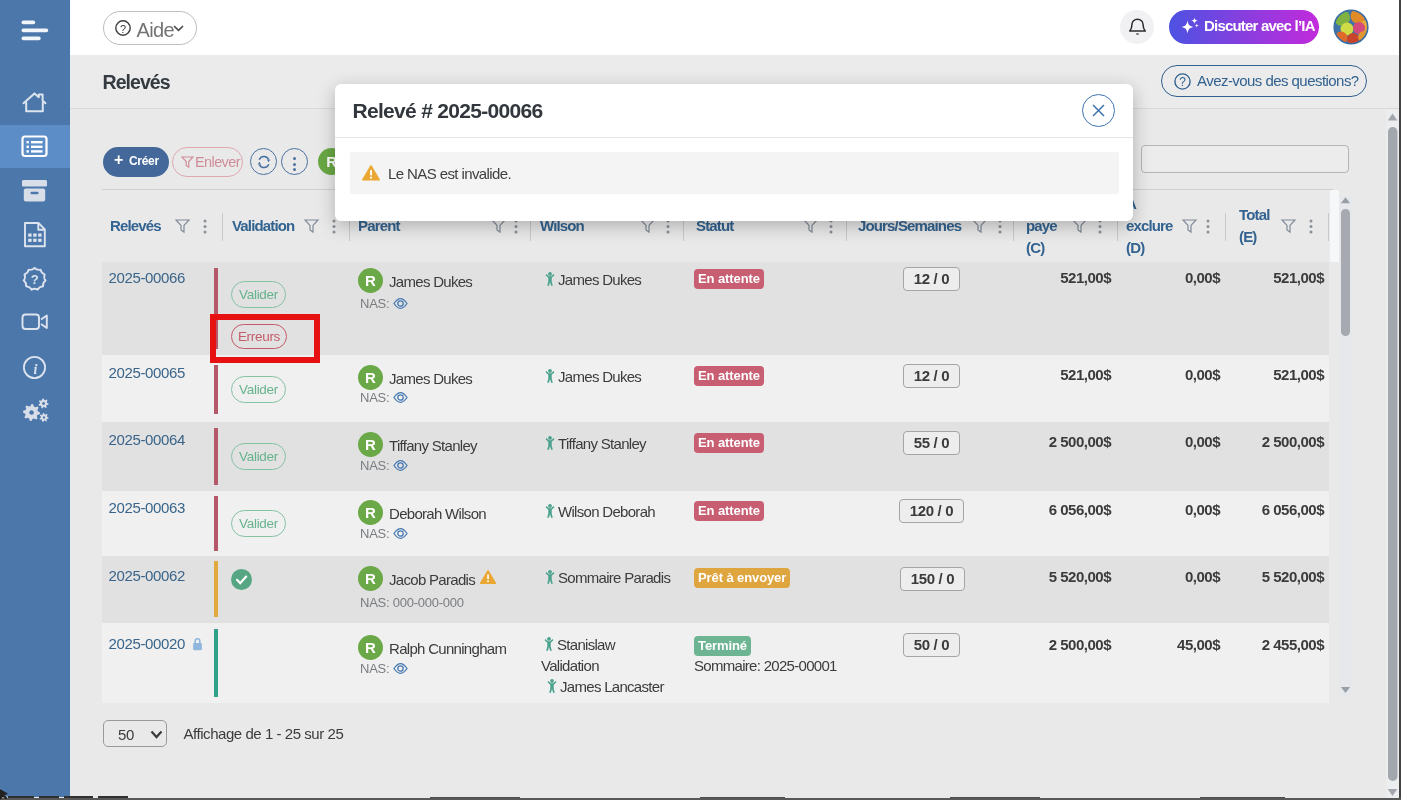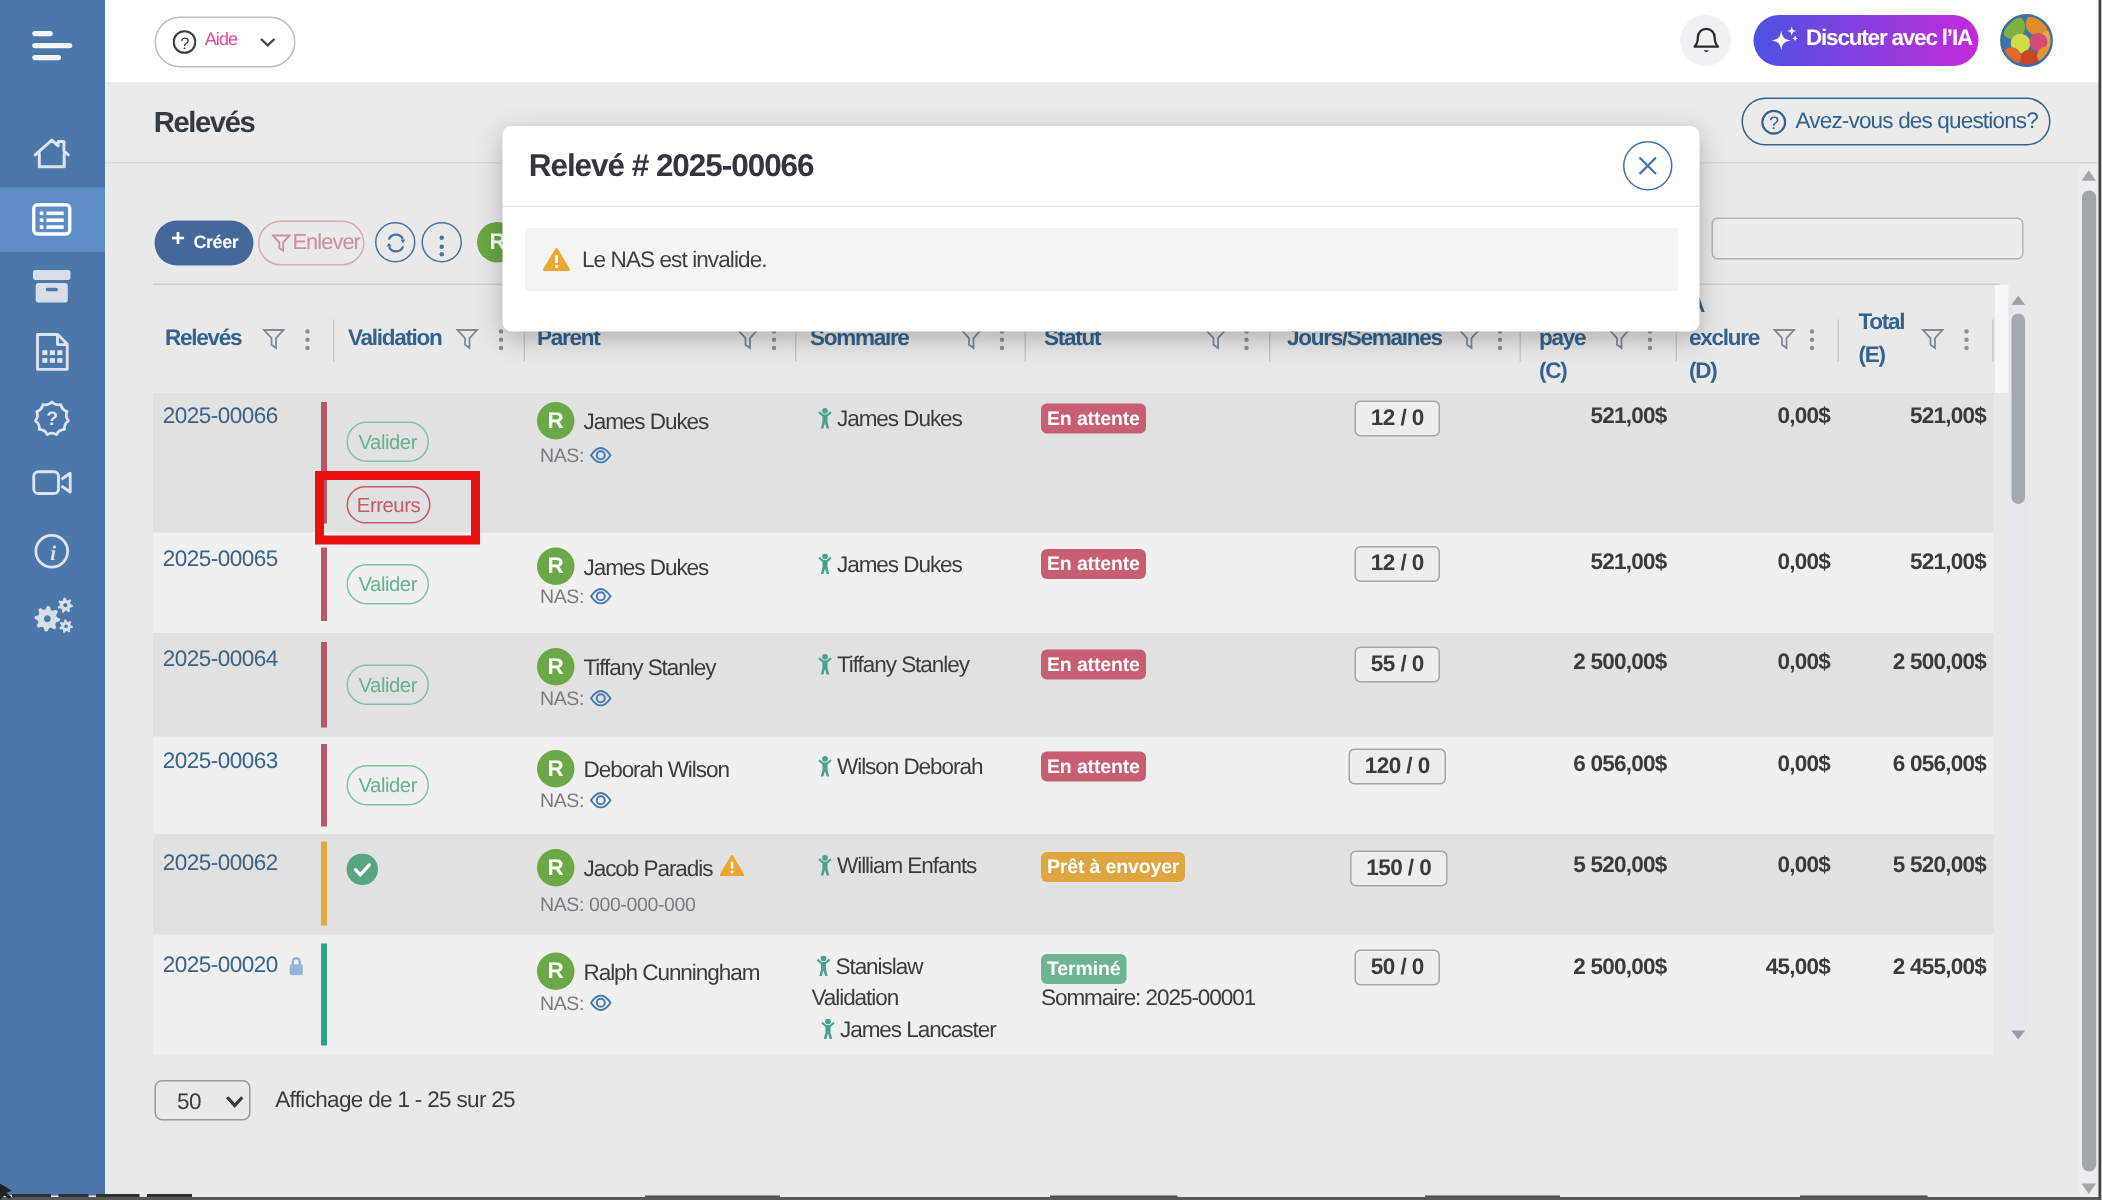--- a/index.html
+++ b/index.html
@@ -79,21 +79,21 @@
 </svg>
 
 <div class="abs" style="left:70px;top:0;width:1331px;height:55px;background:#fff"></div>
 <div class="abs" style="left:70px;top:55px;width:1331px;height:53px;background:#ebebeb;border-bottom:1px solid #dadada"></div>
 <div class="abs b" style="left:102.5px;top:71px;font-size:19.5px;letter-spacing:-0.95px;color:#343a40">Relevés</div>
 <div class="abs" style="left:102.5px;top:10.5px;width:92px;height:32px;background:#fff;border:1px solid #bdbdbd;border-radius:17px">
  <svg class="abs" style="left:11px;top:8px" width="16" height="16">
       <circle cx="8" cy="8" r="7.2" stroke="#3c3c3c" stroke-width="1.4" fill="none"></circle>
       <text x="8" y="12.5" font-size="11" text-anchor="middle" fill="#3c3c3c" font-family="Liberation Sans">?</text>
     </svg>
- <span class="abs" style="left:33px;top:7px;font-size:12px;letter-spacing:-0.6px;color:#ec4899">Aide</span>
+ <span class="abs" style="left:33px;top:7px;font-size:20px;letter-spacing:-0.6px;color:#737373">Aide</span>
  <svg class="abs" style="left:69px;top:13.5px" width="11" height="7">
       <path d="M1 1 L5.5 5.3 L10 1" stroke="#4a4a4a" stroke-width="1.6" fill="none"></path>
     </svg>
 </div>
 <div class="abs" style="left:1120px;top:10px;width:34px;height:34px;border-radius:50%;background:#f1f1f3"></div>
 <svg class="abs" style="left:1128px;top:17px" width="19" height="21" viewBox="0 0 19 21">
  <path d="M9.5 2.2 a5.6 5.6 0 0 1 5.6 5.6 c0 4.2 1.6 5.6 2.2 6.3 H1.7 c0.6-0.7 2.2-2.1 2.2-6.3 A5.6 5.6 0 0 1 9.5 2.2 Z" fill="none" stroke="#2c2c2c" stroke-width="1.5" stroke-linejoin="round"></path>
  <path d="M7.8 16.5 a1.8 1.8 0 0 0 3.4 0 Z" fill="#2c2c2c"></path>
 </svg>
 <div class="abs" style="left:1169px;top:10px;width:150px;height:34px;border-radius:17px;background:linear-gradient(90deg,#4d52e2,#c32adb)"></div>
@@ -155,21 +155,21 @@
       <i style="background:#4a719f"></i>
       <i style="background:#4a719f"></i>
     </div>
 </div>
 <div class="abs" style="left:318px;top:148px;width:27px;height:27px;border-radius:50%;background:#69a845;color:#fff;font-weight:bold;font-size:15px;text-align:center;line-height:27px">R</div>
 <div class="abs" style="left:1141px;top:145px;width:206px;height:26px;border:1px solid #b5b5b5;border-radius:4px;background:#ececec"></div>
 <div class="abs" style="left:102px;top:189px;width:1231px;height:1px;background:#cfcfcf"></div>
 <div class="abs hdr" style="left:110px;top:215px">Relevés</div>
 <div class="abs hdr" style="left:232px;top:215px">Validation</div>
 <div class="abs hdr" style="left:358px;top:215px">Parent</div>
-<div class="abs hdr" style="left:540px;top:215px">Sommaire</div>
+<div class="abs hdr" style="left:540px;top:215px">Wilson</div>
 <div class="abs hdr" style="left:696px;top:215px">Statut</div>
 <div class="abs hdr" style="left:858px;top:215px">Jours/Semaines</div>
 <div class="abs hdr" style="left:1026px;top:193px">À<br>paye<br>(C)</div>
 <div class="abs hdr" style="left:1126px;top:193px">À<br>exclure<br>(D)</div>
 <div class="abs hdr" style="left:1239px;top:204px">Total<br>(E)</div>
 <div class="divd" style="left:222px"></div>
 <div class="divd" style="left:349px"></div>
 <div class="divd" style="left:530px"></div>
 <div class="divd" style="left:683px"></div>
 <div class="divd" style="left:846px"></div>
@@ -317,21 +317,21 @@
 <svg class="abs" style="left:480px;top:570px" width="16" height="14">
     <path d="M8 0.8 L15.4 13.2 H0.6 Z" fill="#eaa733" stroke="#eaa733" stroke-width="1.5" stroke-linejoin="round"></path>
     <rect x="7.2" y="4.5" width="1.7" height="4.6" fill="#fff"></rect>
     <rect x="7.2" y="10.4" width="1.7" height="1.7" fill="#fff"></rect>
   </svg>
 <div class="abs nas" style="left:360px;top:595px">NAS: 000-000-000</div>
 <svg class="abs" style="left:545px;top:570px" width="10" height="14">
     <circle cx="5" cy="1.9" r="1.9" fill="#4aa28e"></circle>
     <path d="M0.6 3.3 L1.4 2.1 L3.9 4.3 H6.1 L8.6 2.1 L9.4 3.3 L6.7 5.7 V9.4 L7.8 13.7 H6.1 L5 10 L3.9 13.7 H2.2 L3.3 9.4 V5.7 Z" fill="#4aa28e"></path>
   </svg>
-<div class="abs name" style="left:558px;top:569px">William Enfants</div>
+<div class="abs name" style="left:558px;top:569px">Sommaire Paradis</div>
 <div class="badge" style="left:694px;top:568px;background:#dfa53e">Prêt à envoyer</div>
 <div class="jbox" style="left:900px;top:567px;width:63px">150 / 0</div>
 <div class="abs val" style="left:1010px;top:567.5px;width:101px">5 520,00$</div>
 <div class="abs val" style="left:1120px;top:567.5px;width:100px">0,00$</div>
 <div class="abs val" style="left:1224px;top:567.5px;width:100px">5 520,00$</div>
 
 <div class="abs num" style="left:108.5px;top:635px">2025-00020</div>
 <svg class="abs" style="left:192px;top:637px" width="11" height="14">
     <path d="M5.5 1 a3.1 3.1 0 0 1 3.1 3.1 v2.2 H7 V4.1 a1.5 1.5 0 0 0-3 0 v2.2 H2.4 V4.1 A3.1 3.1 0 0 1 5.5 1 Z" fill="#92b7dc"></path>
     <rect x="1.1" y="5.9" width="8.8" height="7.3" rx="1.2" fill="#92b7dc"></rect>

